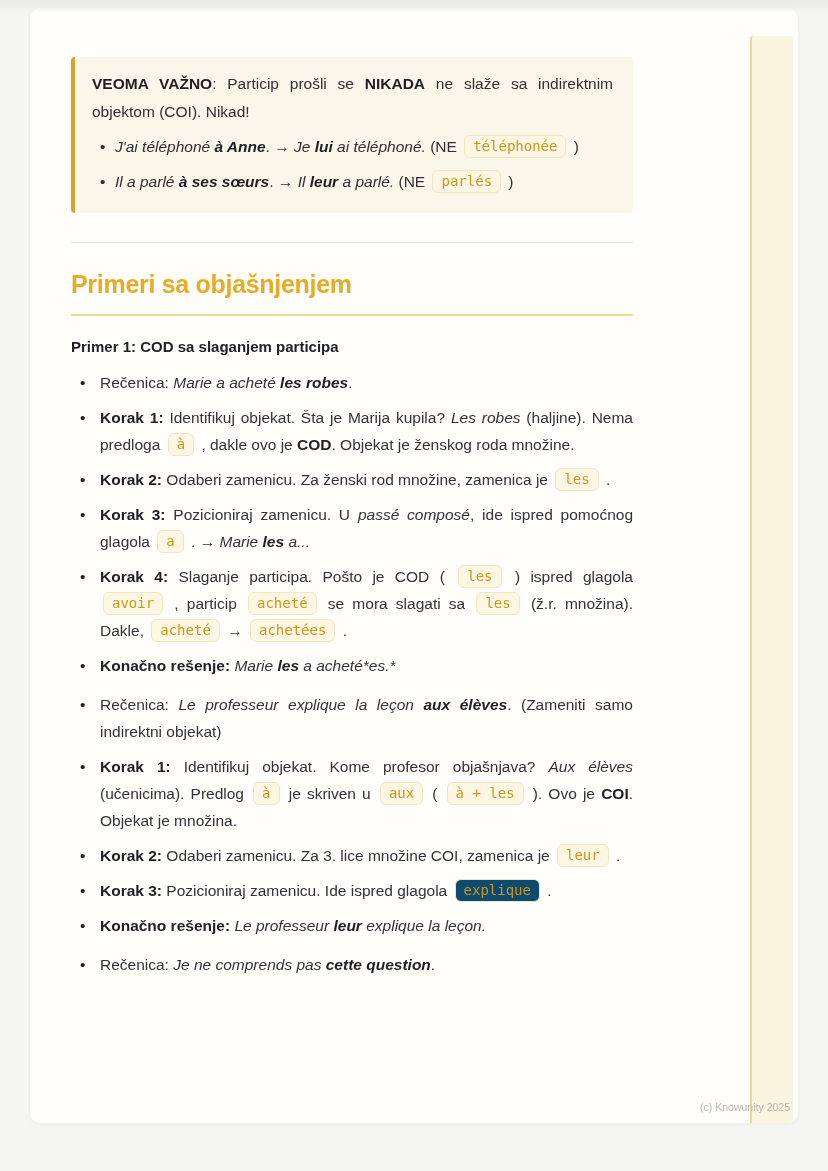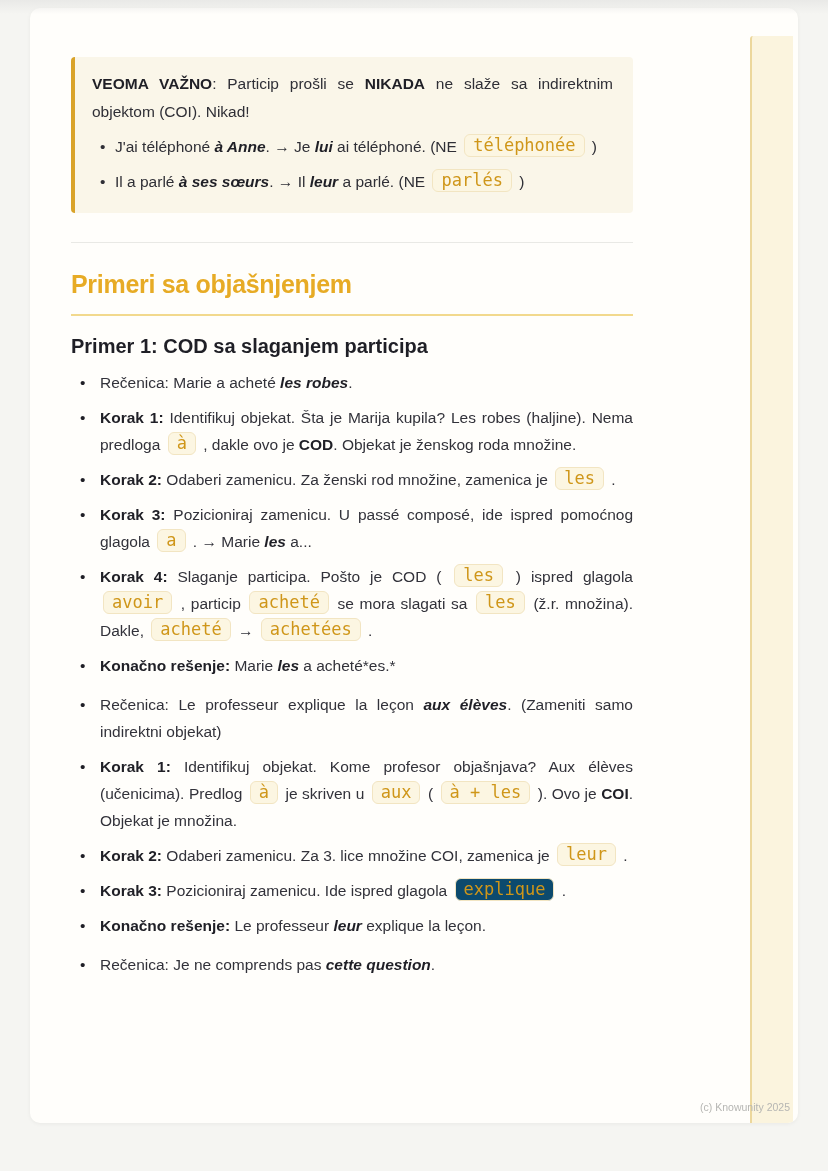--- a/index.html
+++ b/index.html
@@ -30,34 +30,34 @@
     font-size:15.5px;line-height:28px;color:#2f2f36;text-align:justify;
   }
   .callout ul{list-style:none;margin:7px 0 0;padding:0;}
   .callout li{position:relative;padding-left:23px;margin-top:7px;}
   .callout li::before{content:"•";position:absolute;left:8px;top:0;color:#2f2f36;}
   .divider{margin-top:29px;border:none;border-top:1px solid #e9e9e5;width:562px;}
   h1.heading{
     margin:25px 0 0;font-size:25px;line-height:33px;font-weight:bold;
     letter-spacing:-0.3px;padding-bottom:13px;border-bottom:2px solid #f2d98d;
   }
-  .section-title{font-size:20px;line-height:21px;color:#1f1f26;margin:20px 0 0;font-weight:bold;}
+  .section-title{font-size:15px;line-height:21px;color:#1f1f26;margin:20px 0 0;font-weight:bold;}
   ul.bullets{
     list-style:none;margin:12px 0 0;padding:0;
     font-size:15.5px;line-height:27px;color:#32323a;text-align:justify;
   }
   ul.bullets li{position:relative;padding-left:29px;margin-bottom:8px;}
   ul.bullets li::before{content:"•";position:absolute;left:9px;top:0;color:#1f1f26;}
   .seg-p{}
   .seg-b{font-weight:bold;color:#1f1f26;}
-  .seg-i{}
+  .seg-i{font-style:italic;}
   .seg-bi{font-weight:bold;font-style:italic;color:#1f1f26;}
   .seg-c{
     font-family:"DejaVu Sans Mono","Liberation Mono",monospace;
-    font-size:17px;line-height:16px;
+    font-size:14px;line-height:16px;
     border-radius:6px;border:1px solid #f2e5c2;
     padding:2px 8px 3px;margin:0 3px;
     display:inline-block;vertical-align:1px;white-space:nowrap;
   }
   .watermark{
     position:absolute;right:8px;bottom:10px;z-index:2;
     font-size:10.5px;color:#b6b6b3;
   }
 </style>
 </head>

